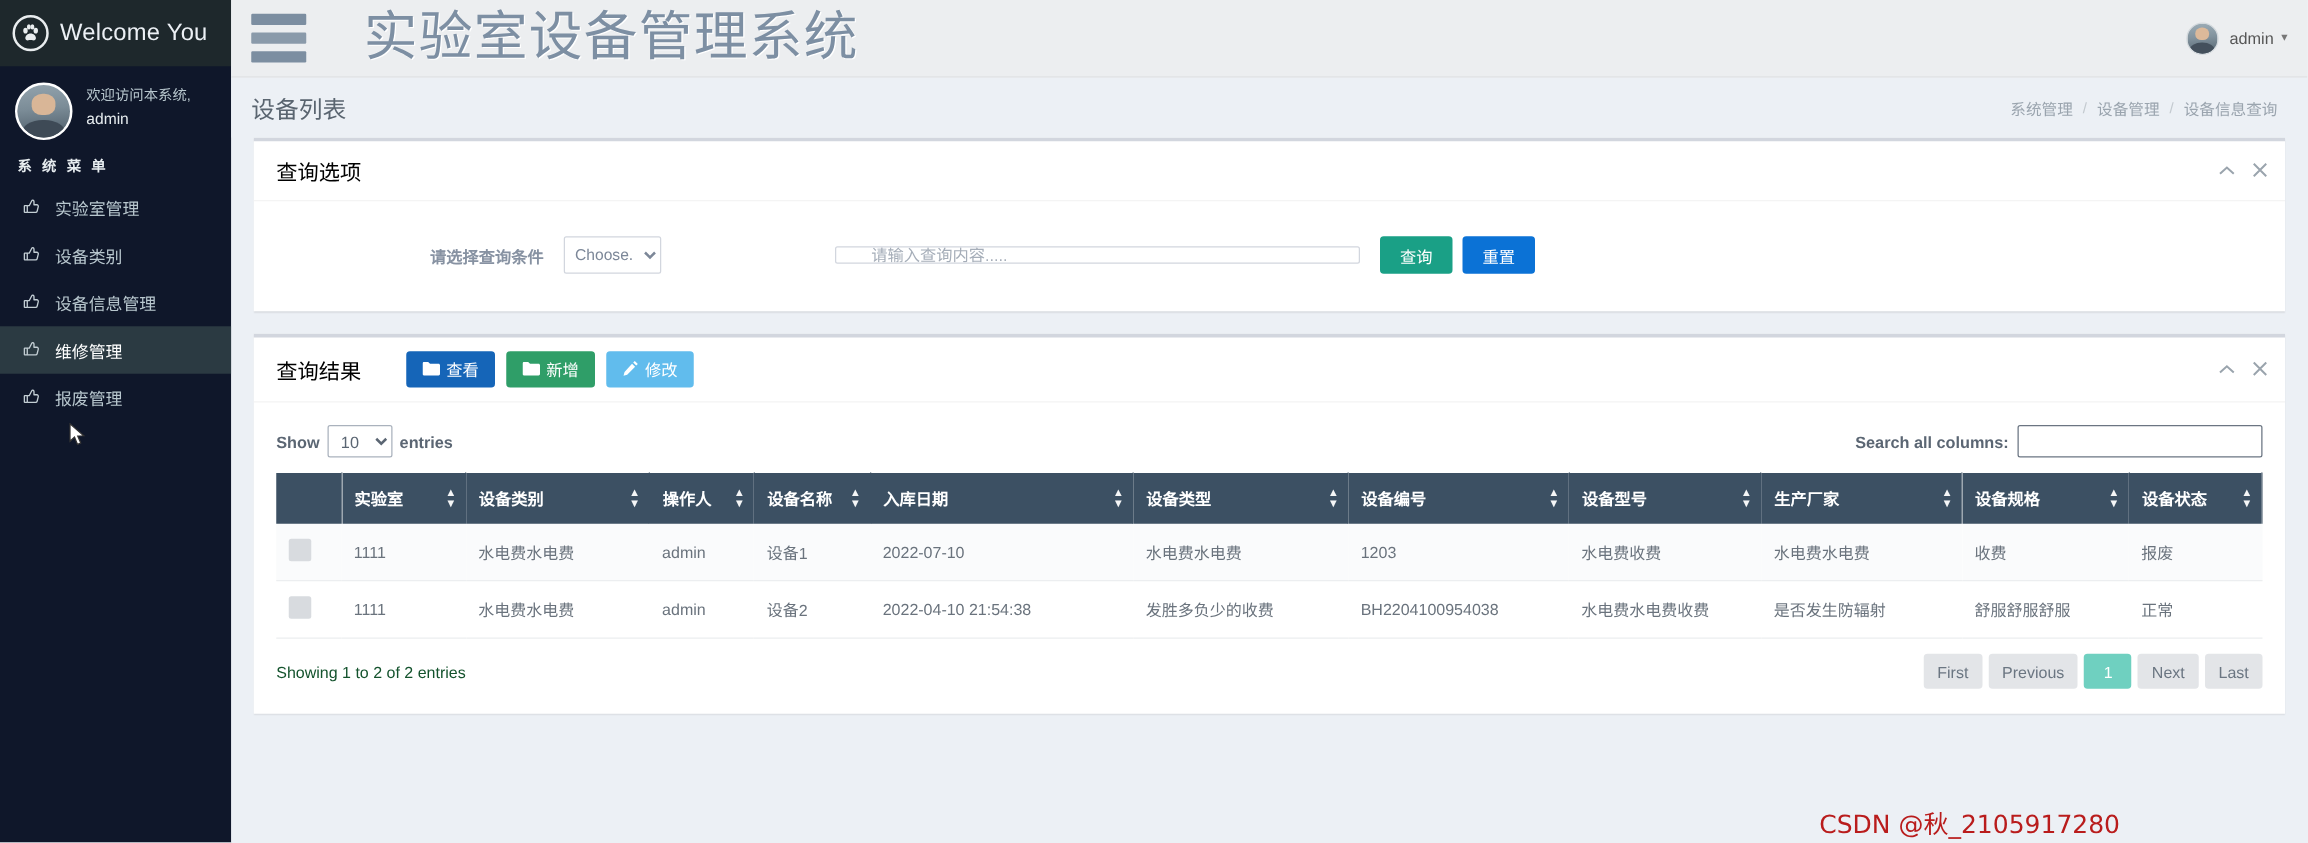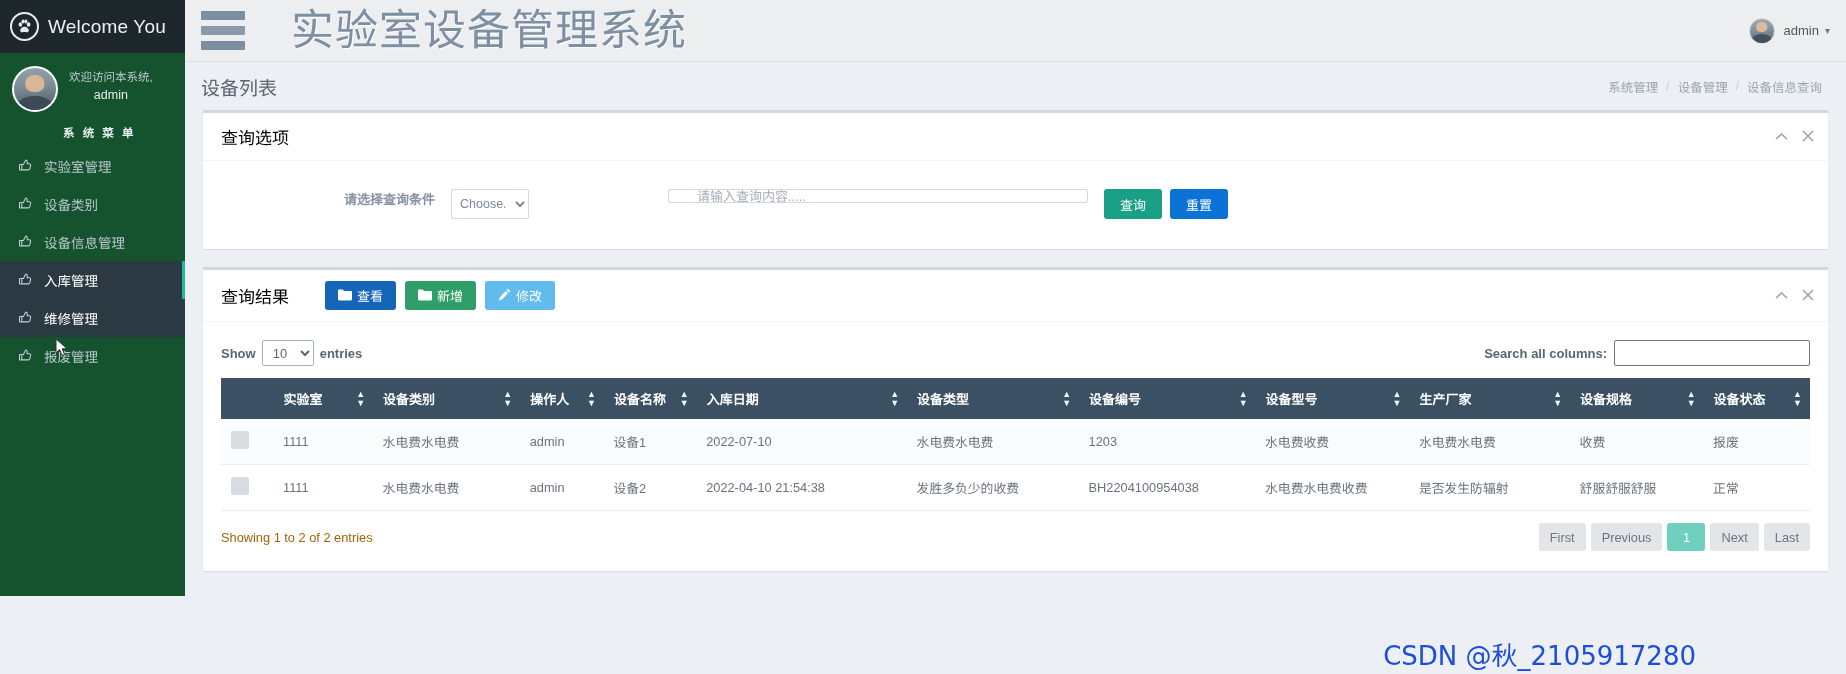--- a/index.html
+++ b/index.html
@@ -8,24 +8,24 @@
     margin: 0; padding: 0;
     width: 1846px; height: 674px;
     overflow: hidden;
     font-family: "Liberation Sans", "DejaVu Sans", sans-serif;
     background: #ecf0f5;
   }
   #app { position: relative; width: 1846px; height: 674px; display: flex; }
 
   
   .sidebar {
-    width: 185px; min-width: 185px; height: 596px;
-    background: #14532d;
+    width: 185px; min-width: 185px; height: 674px;
+    background: #0f172a;
     color: #b8c7ce;
-    display: flex; flex-direction: column; text-align: center;
+    display: flex; flex-direction: column;
   }
   .brand {
     height: 53px; min-height: 53px;
     background: #1e282c;
     display: flex; align-items: center;
     padding-left: 10px;
     gap: 9px;
   }
   .brand-logo {
     width: 29px; height: 29px; border-radius: 50%;
@@ -151,21 +151,21 @@
     border-bottom: 1px solid #f4f4f4;
     min-height: 46px;
   }
   .box-title { font-size: 17px; color: #000000; font-weight: 400; }
   .box-tools { margin-left: auto; display: flex; align-items: center; gap: 14px; }
   .box-tool { color: #9aa4ad; cursor: pointer; font-size: 13px; line-height: 1; }
 
   .box-body { padding: 14px 18px 18px 18px; }
 
   
-  .form-row { display: flex; padding: 14px 0 12px 0; }
+  .form-row { display: flex; align-items: center; padding: 14px 0 12px 0; }
   .form-label {
     width: 230px; text-align: right; padding-right: 16px;
     font-size: 13px; color: #8792a2; font-weight: bold;
   }
   .form-select {
     width: 78px; height: 30px;
     border: 1px solid #d2d6de; border-radius: 2px;
     background: #fff; color: #7c8798; font-size: 12.5px;
     padding: 0 4px; font-family: inherit; cursor: pointer;
   }
@@ -230,21 +230,21 @@
     white-space: nowrap; overflow: hidden; text-overflow: ellipsis;
   }
   table.dt tbody tr.odd { background: #fafbfc; }
   table.dt tbody tr.even { background: #fff; }
   .rowcheck {
     width: 18px; height: 18px; border-radius: 2px;
     background: #d8dbdf; display: inline-block; cursor: pointer;
   }
 
   .dt-bottom { display: flex; align-items: center; padding: 12px 0 2px 0; }
-  .dt-info { font-size: 12.8px; color: #a16207; }
+  .dt-info { font-size: 12.8px; color: #14532d; }
   .pager { margin-left: auto; display: flex; gap: 5px; }
   .pg {
     min-width: 38px; height: 28px; padding: 0 11px;
     border-radius: 3px; background: #e3e5e8; color: #6b7682;
     font-size: 12.8px; display: flex; align-items: center; justify-content: center;
     cursor: pointer; border: none; font-family: inherit;
   }
   .pg.active { background: #6fd0c0; color: #fff; }
 
   .footer {
@@ -255,21 +255,21 @@
     padding-right: 22px;
     font-size: 12.5px; color: #7f8a99;
     gap: 6px;
   }
   .footer .bw {
     font-size: 19px; color: #6b7d92; letter-spacing: .3px;
   }
   .paw { font-size: 15px; color: #5c6f85; line-height: 1; }
   .watermark {
     position: absolute; right: 150px; bottom: 2px;
-    font-size: 26px; color: #1d4ed8;
+    font-size: 20px; color: #b91c1c;
     font-family: "DejaVu Sans", sans-serif;
     pointer-events: none;
   }
   .cursor-arrow {
     position: absolute; left: 55px; top: 338px;
     width: 16px; height: 20px; pointer-events: none;
   }
 </style>
 </head>
 <body>
@@ -315,27 +315,20 @@
               <rect x="2.4" y="10.3" width="3.7" height="8.8" rx=".6"></rect>
             </svg></span>
           <span>设备类别</span>
         </li>
         <li class="nav-item">
           <span class="nav-ico"><svg width="15" height="15" viewBox="0 0 24 24" fill="none" stroke="#c3ced4" stroke-width="1.7" stroke-linejoin="round">
               <path d="M6 10.5h2.6l3.1-6.1c.8-1.6 3-1 3 .8v4.1h3.6c1.3 0 2.2 1.2 1.9 2.4l-1.4 5.6c-.2 1-1.1 1.7-2.1 1.7H6"></path>
               <rect x="2.4" y="10.3" width="3.7" height="8.8" rx=".6"></rect>
             </svg></span>
           <span>设备信息管理</span>
-        </li>
-        <li class="nav-item active">
-          <span class="nav-ico"><svg width="15" height="15" viewBox="0 0 24 24" fill="none" stroke="#c3ced4" stroke-width="1.7" stroke-linejoin="round">
-              <path d="M6 10.5h2.6l3.1-6.1c.8-1.6 3-1 3 .8v4.1h3.6c1.3 0 2.2 1.2 1.9 2.4l-1.4 5.6c-.2 1-1.1 1.7-2.1 1.7H6"></path>
-              <rect x="2.4" y="10.3" width="3.7" height="8.8" rx=".6"></rect>
-            </svg></span>
-          <span>入库管理</span>
         </li>
         <li class="nav-item hovered">
           <span class="nav-ico"><svg width="15" height="15" viewBox="0 0 24 24" fill="none" stroke="#c3ced4" stroke-width="1.7" stroke-linejoin="round">
               <path d="M6 10.5h2.6l3.1-6.1c.8-1.6 3-1 3 .8v4.1h3.6c1.3 0 2.2 1.2 1.9 2.4l-1.4 5.6c-.2 1-1.1 1.7-2.1 1.7H6"></path>
               <rect x="2.4" y="10.3" width="3.7" height="8.8" rx=".6"></rect>
             </svg></span>
           <span>维修管理</span>
         </li>
         <li class="nav-item">
           <span class="nav-ico"><svg width="15" height="15" viewBox="0 0 24 24" fill="none" stroke="#c3ced4" stroke-width="1.7" stroke-linejoin="round">

